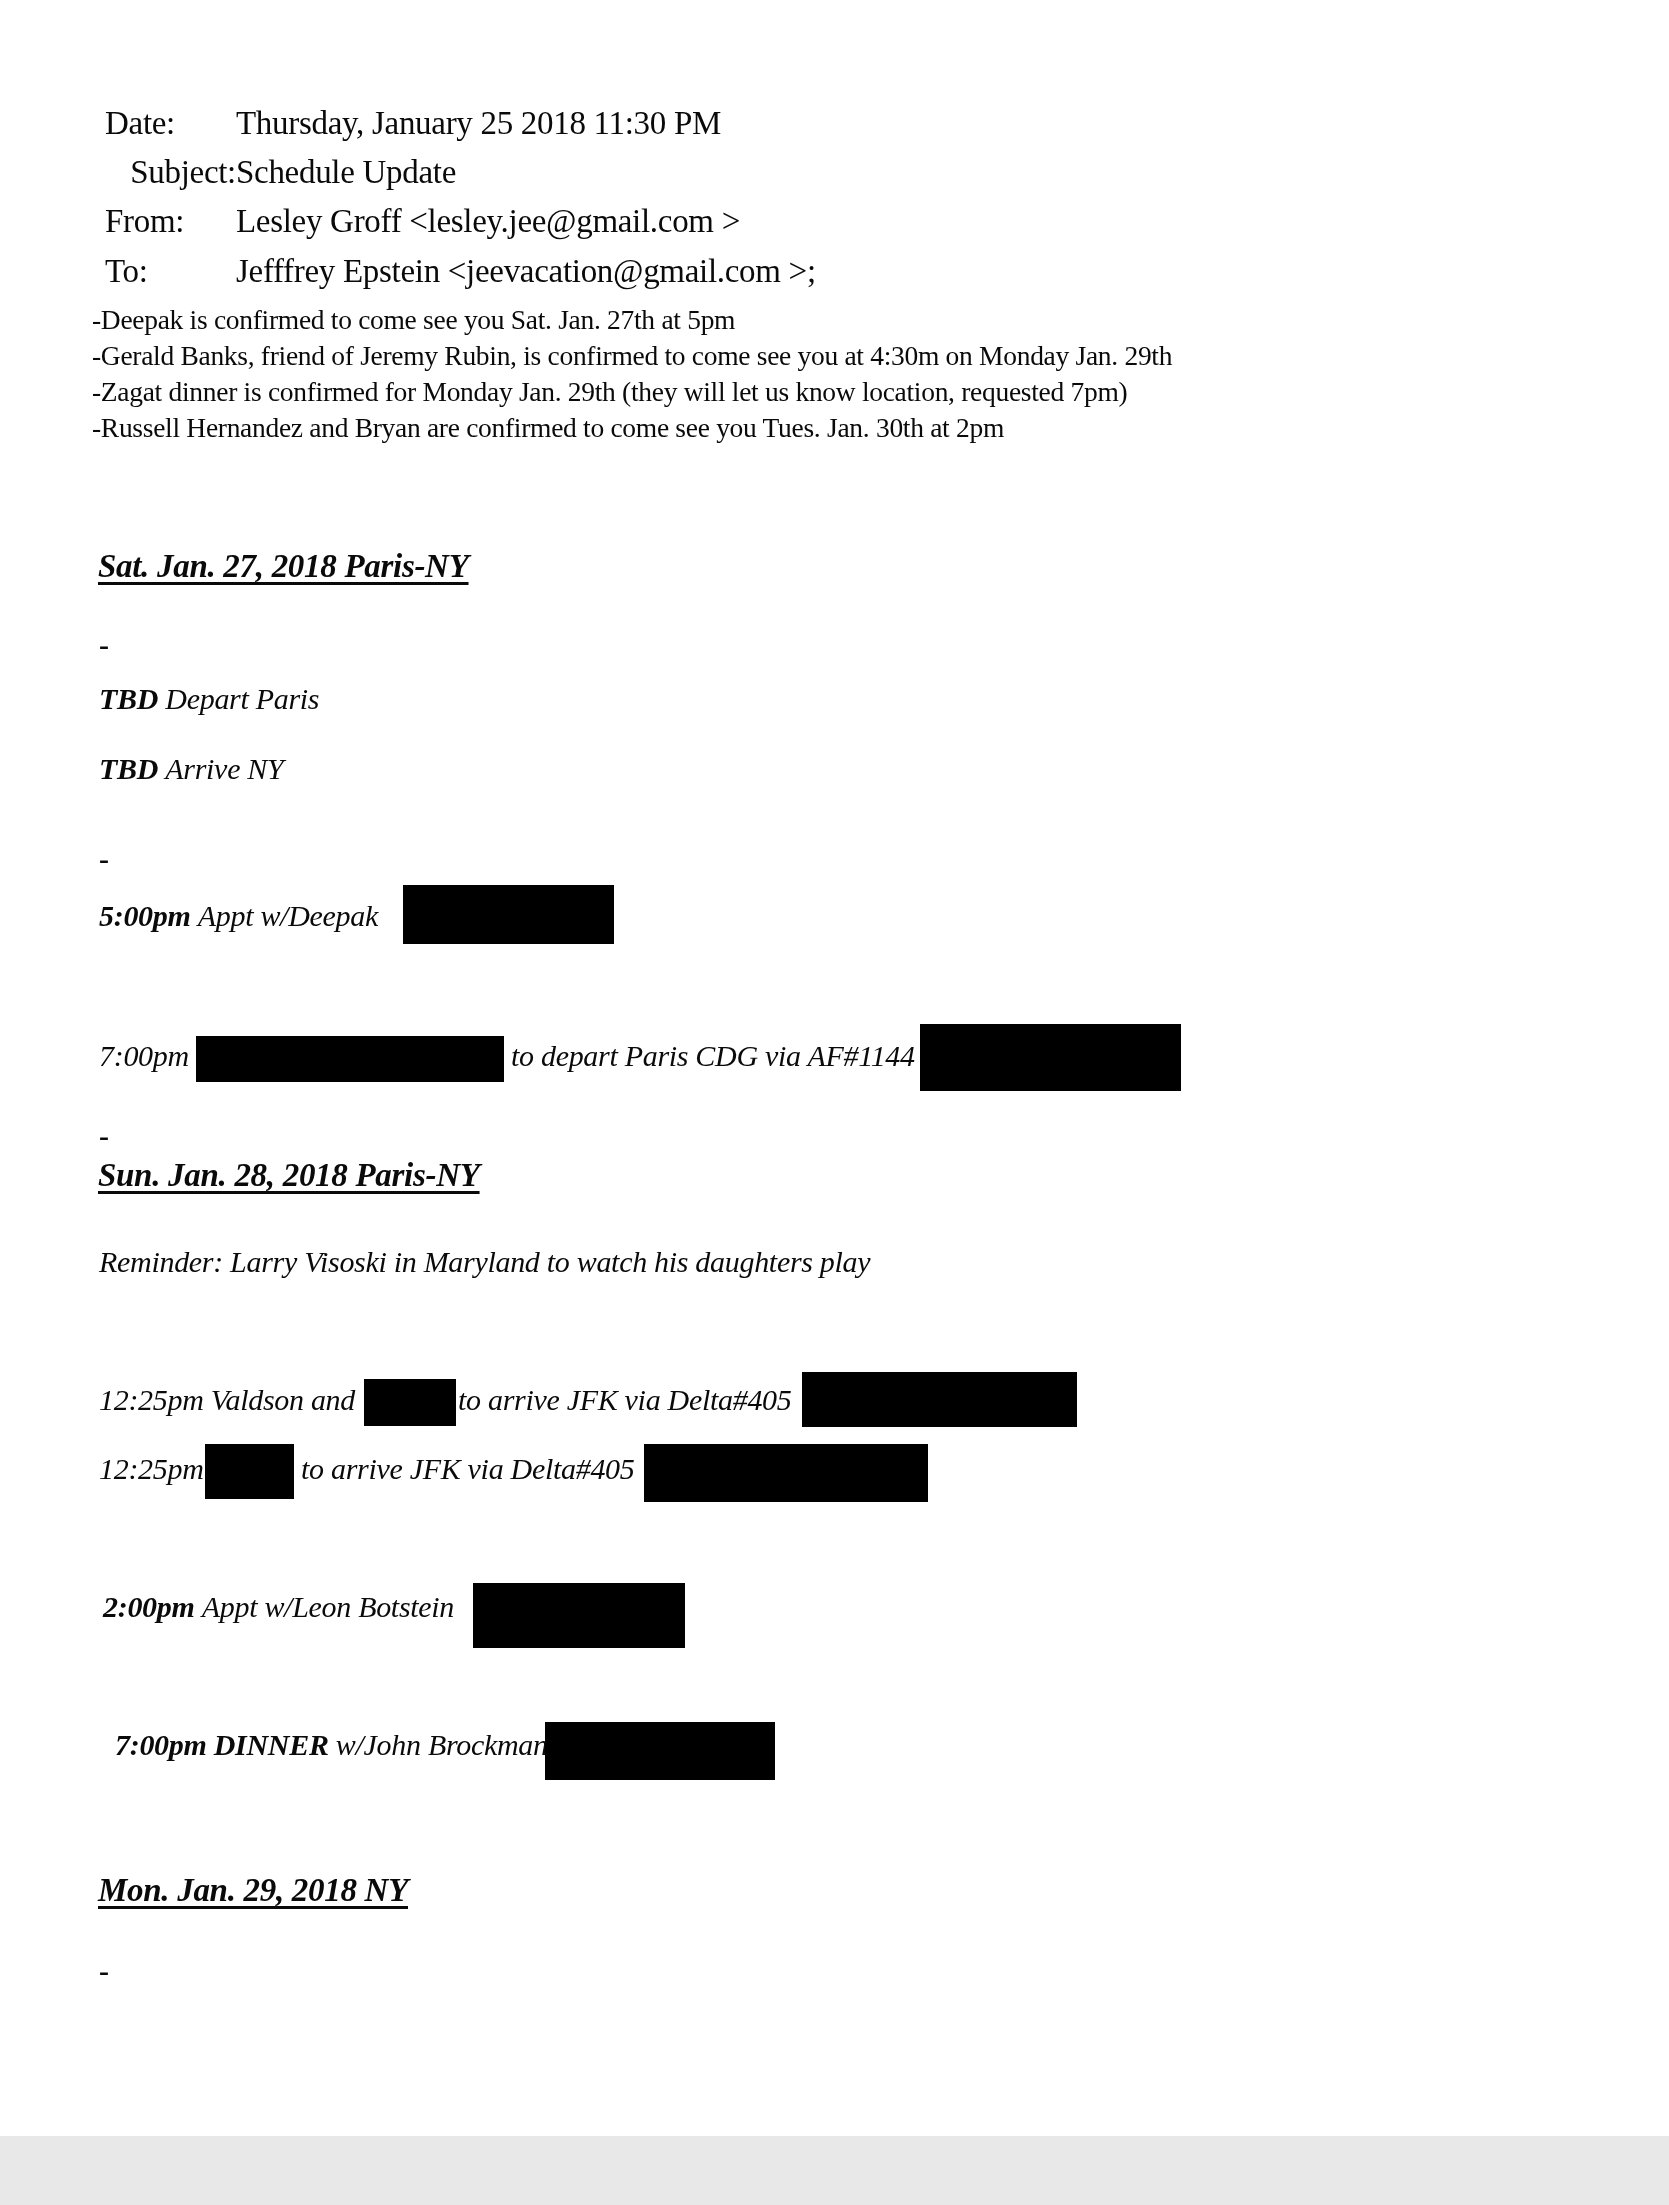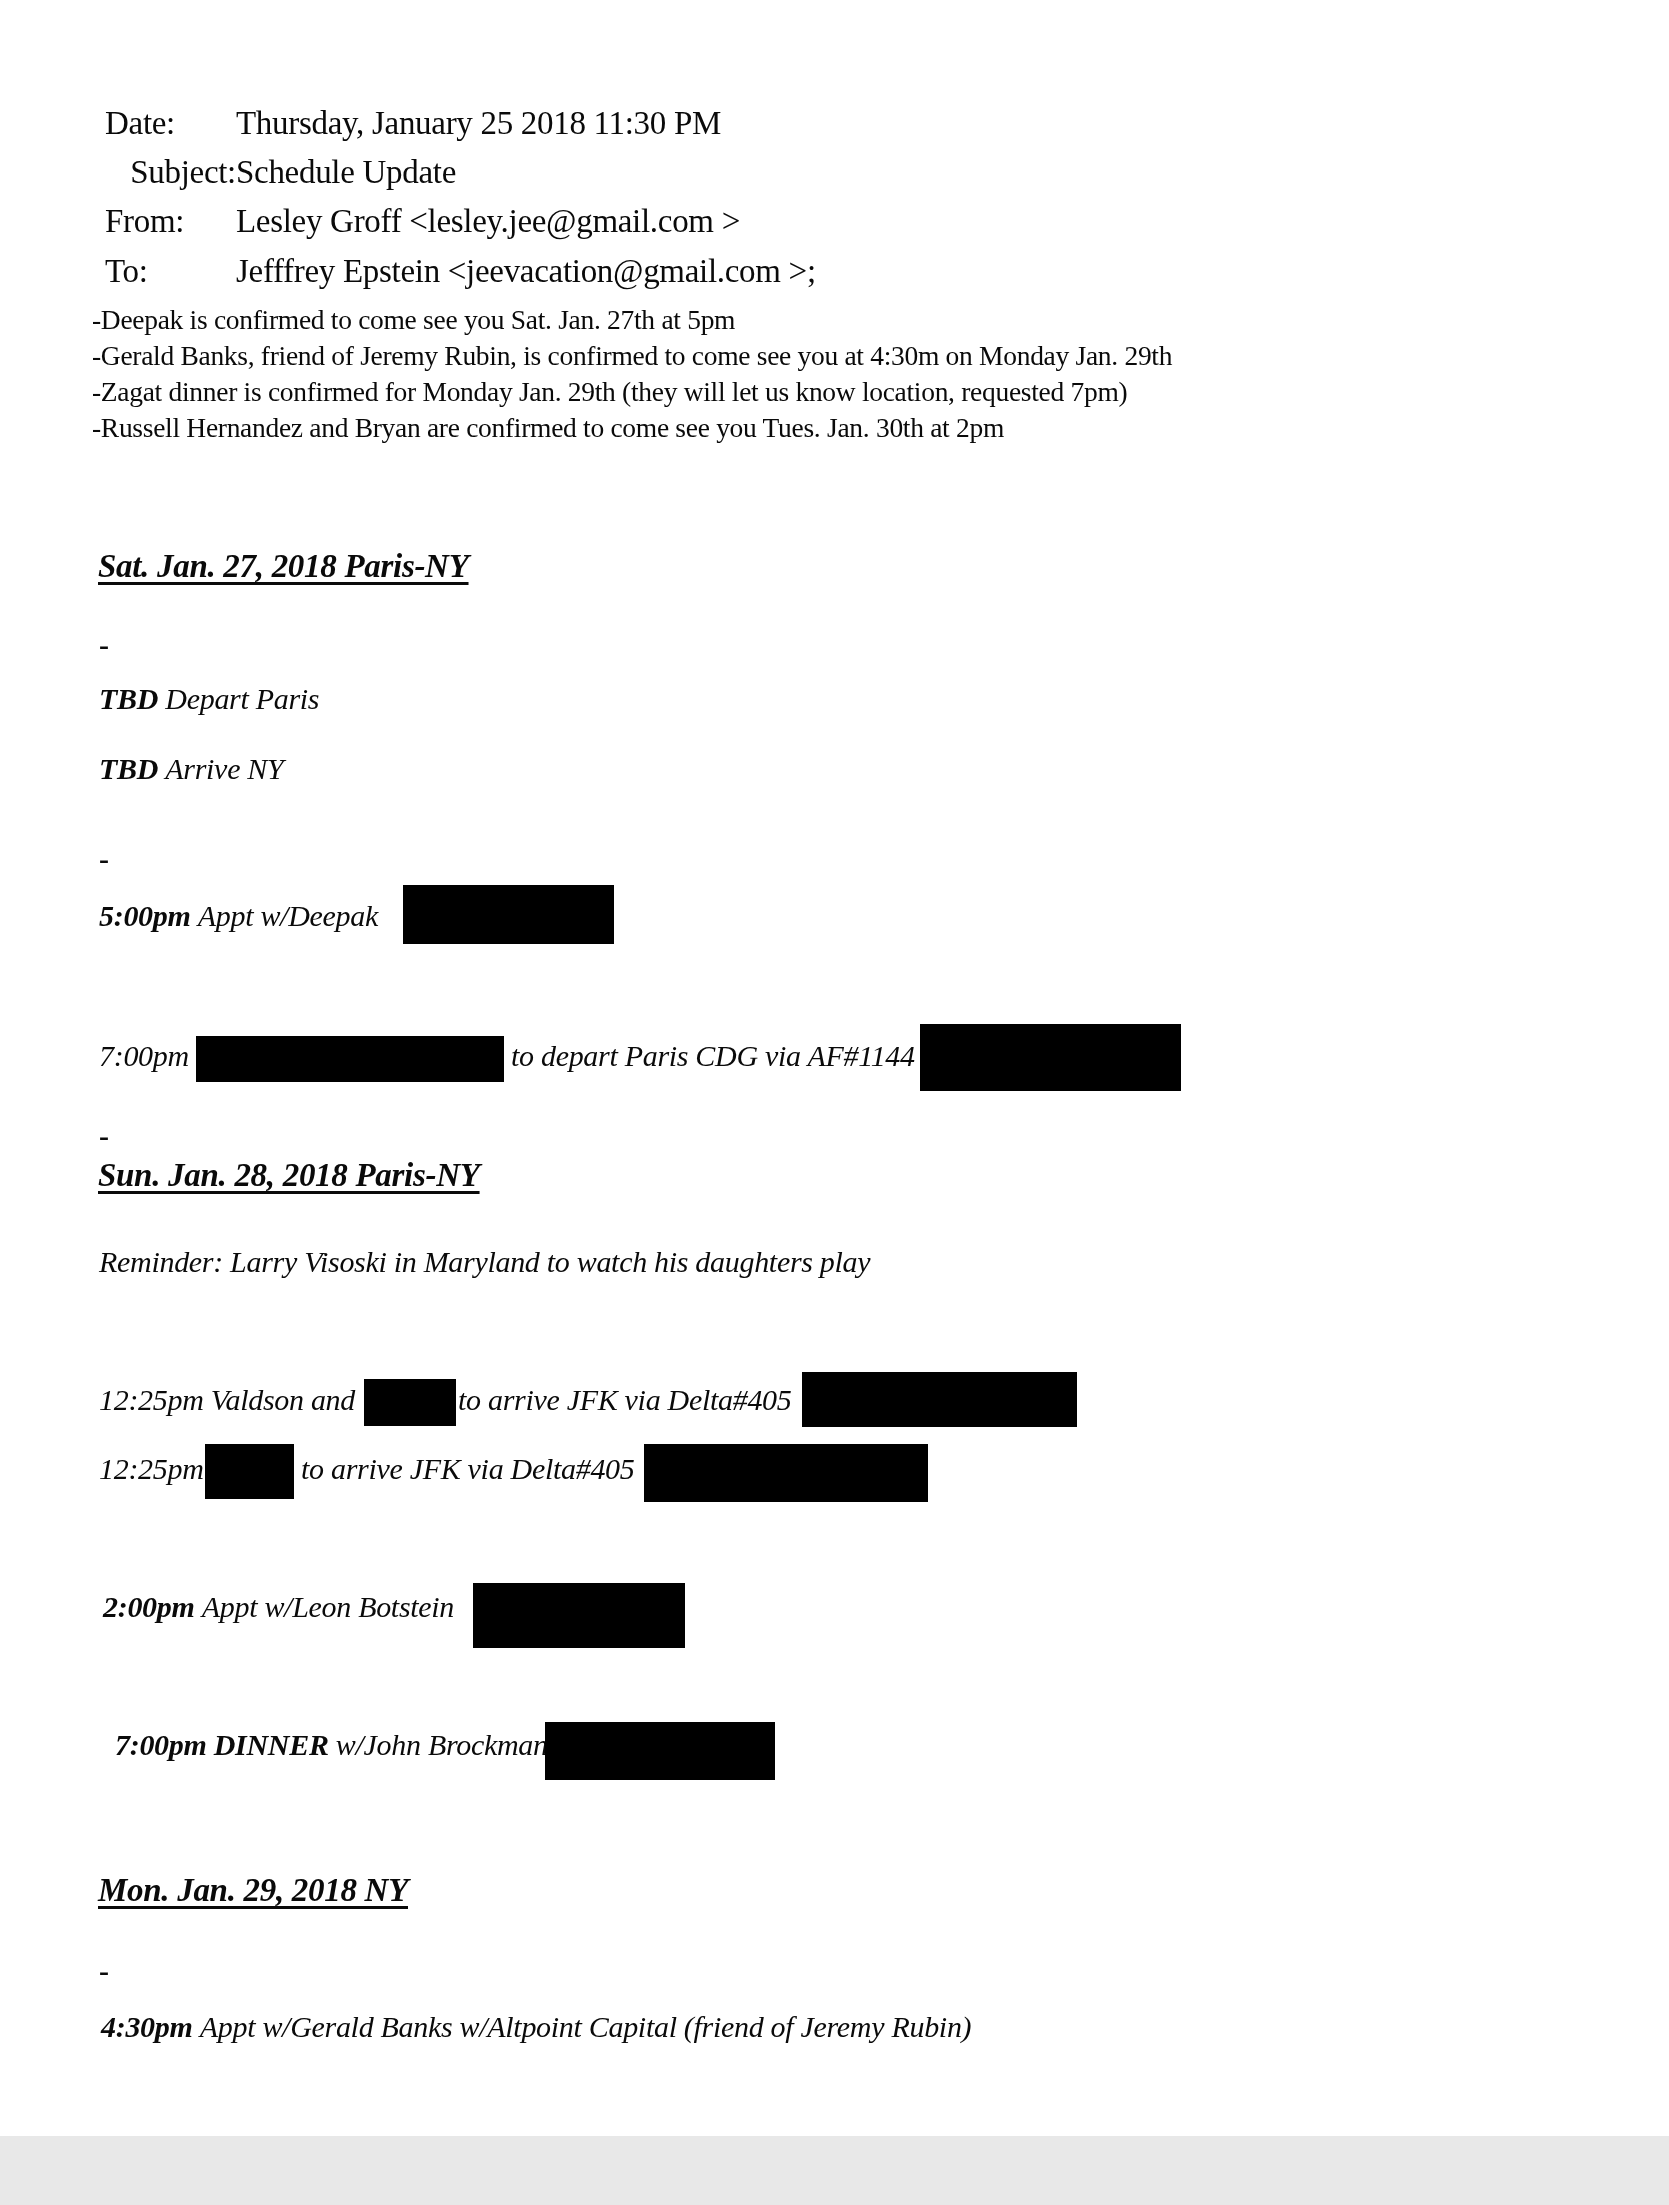--- a/index.html
+++ b/index.html
@@ -102,18 +102,17 @@
   <div class="redact rb7"></div>
 
   <div class="sched-line" style="left:103px;top:1589px;"><span class="t-bold">2:00pm</span>&nbsp;<span>Appt w/Leon Botstein</span></div>
   <div class="redact rb8"></div>
 
   <div class="sched-line" style="left:103px;top:1727px;margin-left:12px;"><span class="t-bold">7:00pm DINNER</span>&nbsp;<span>w/John Brockman</span></div>
   <div class="redact rb9"></div>
 
   <div class="sec-heading" style="top:1871px;">Mon. Jan. 29, 2018 NY</div>
   <div class="dash" style="top:1956px;">-</div>
-  <div class="sched-line" style="left:101px;top:2009px;"><span class="t-bold">4:30pm</span>&nbsp;<span>Appt w/Gerald Banks w/Altpoint Capital (friend of Jeremy Rubin)</span></div>
 
   <div class="bates">HOUSE_OVERSIGHT_002709</div>
 
 </div>
 
 
 </body></html>

